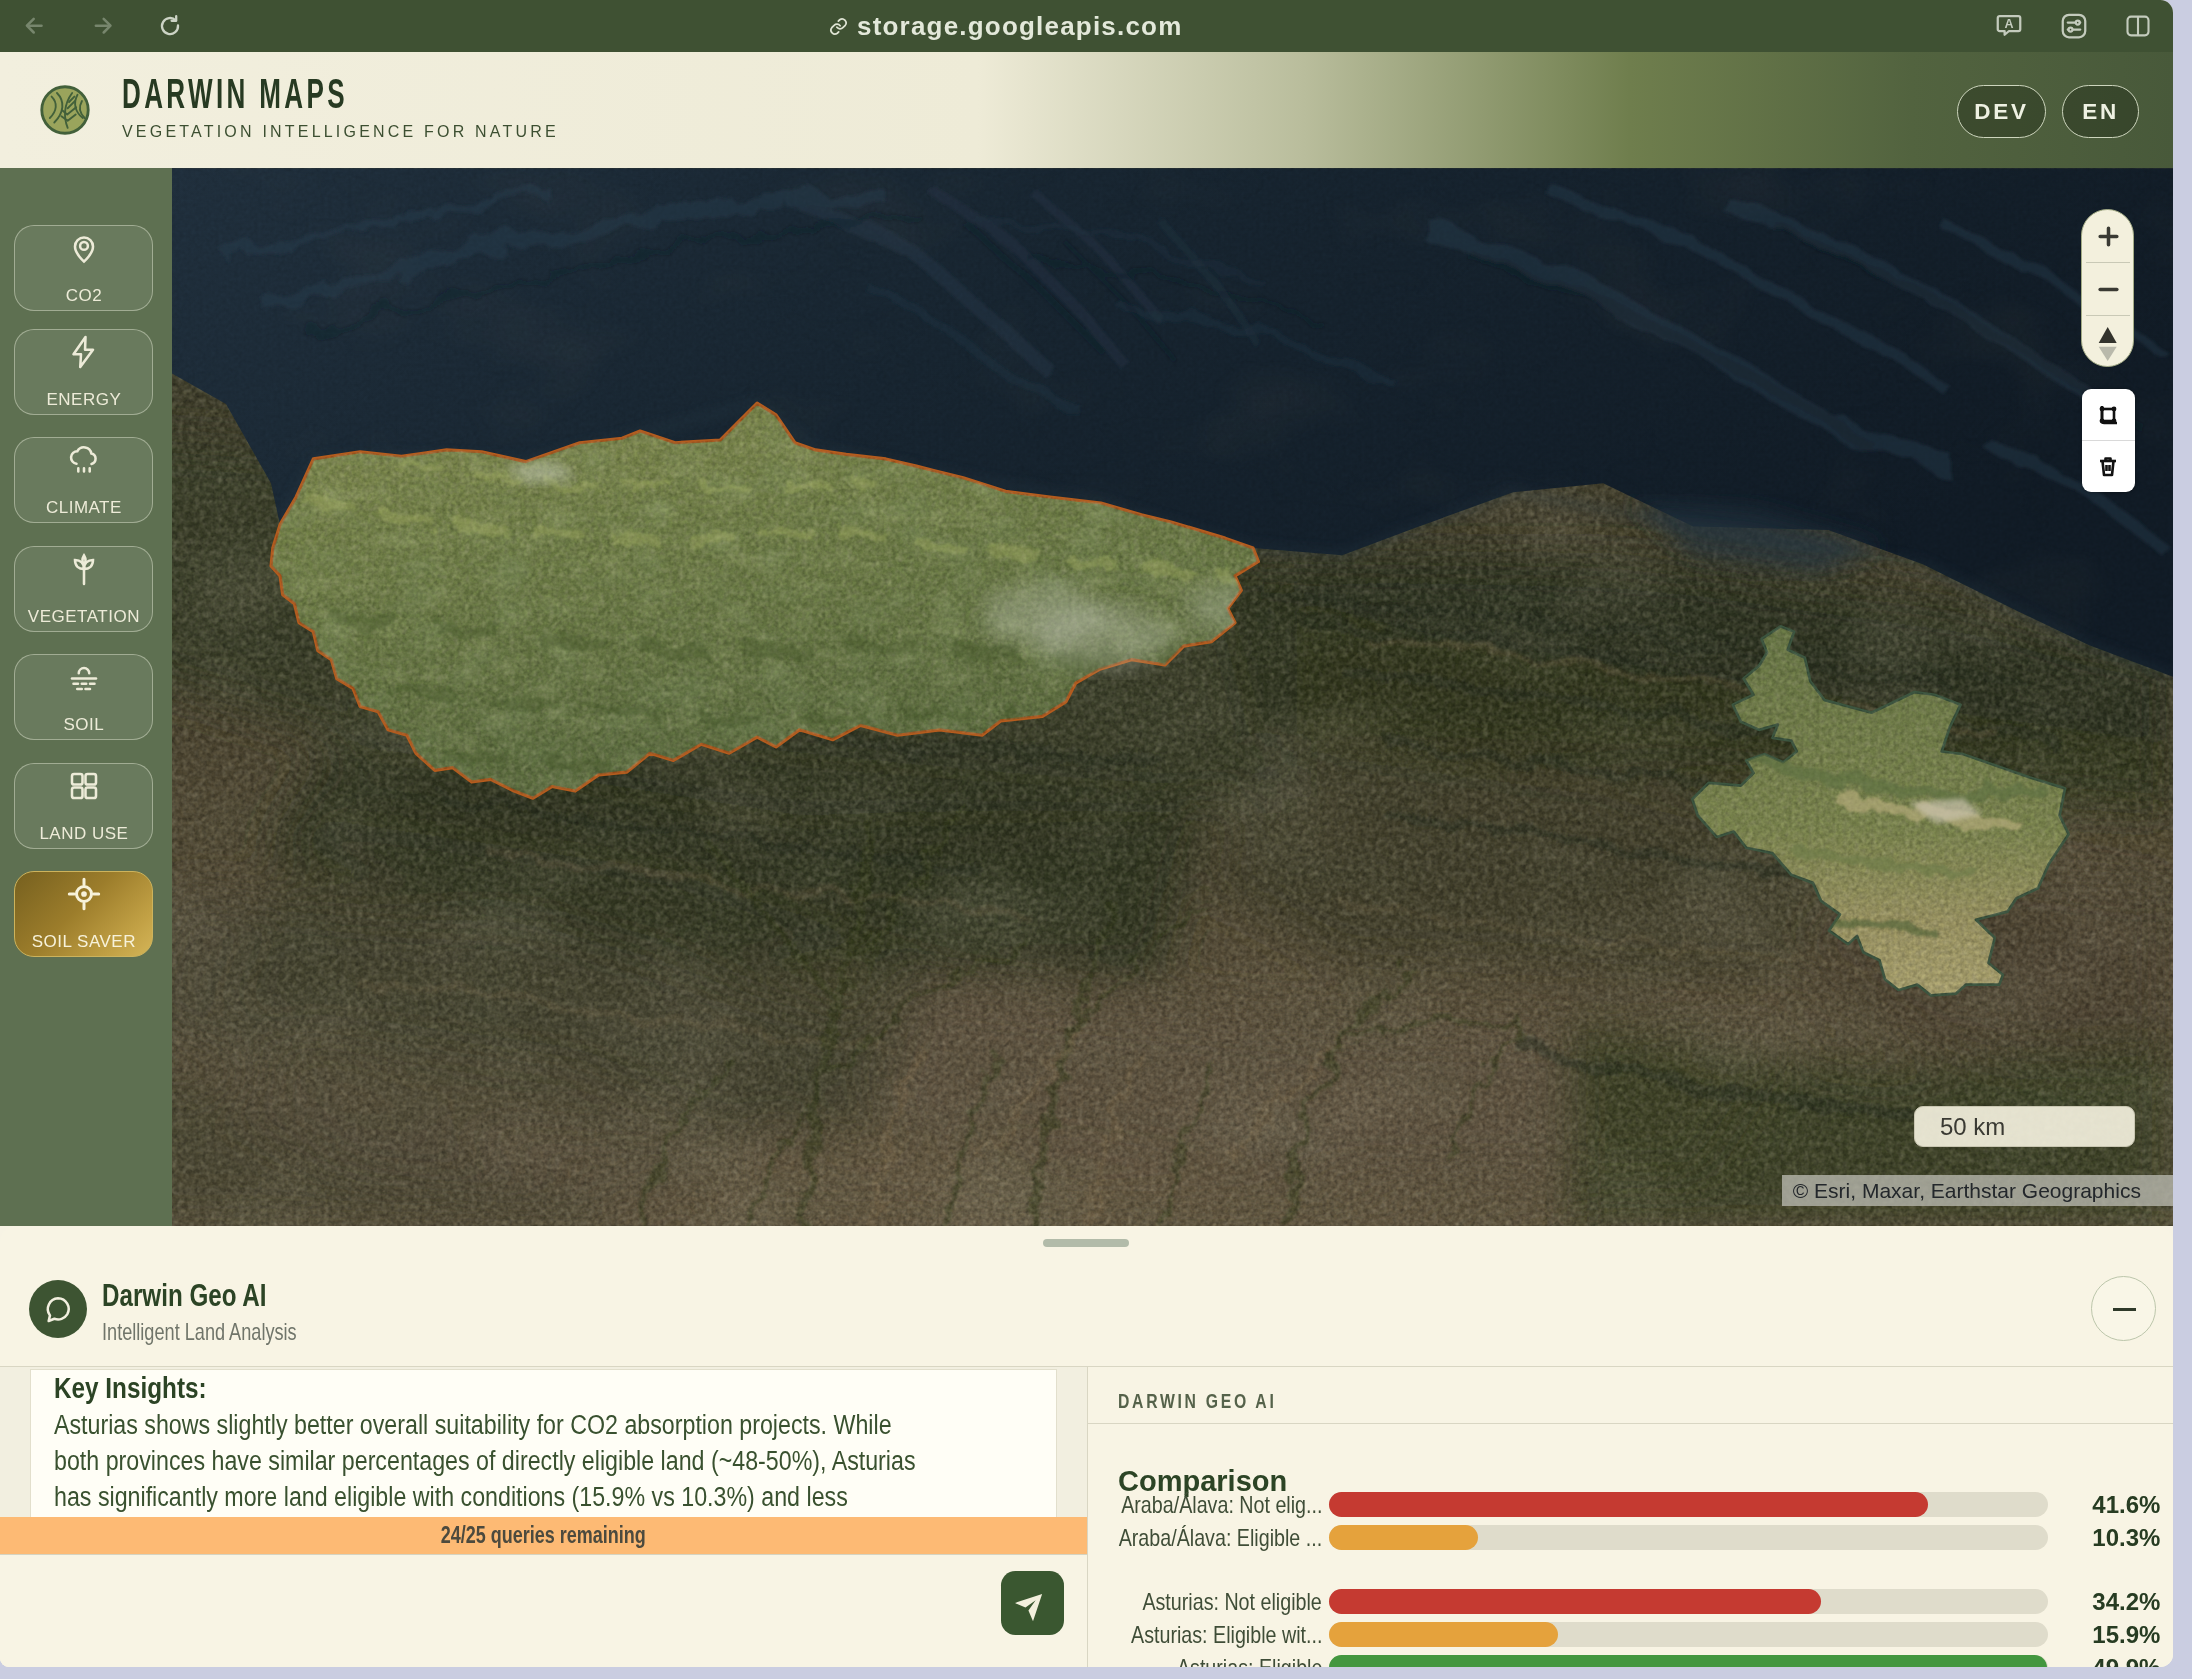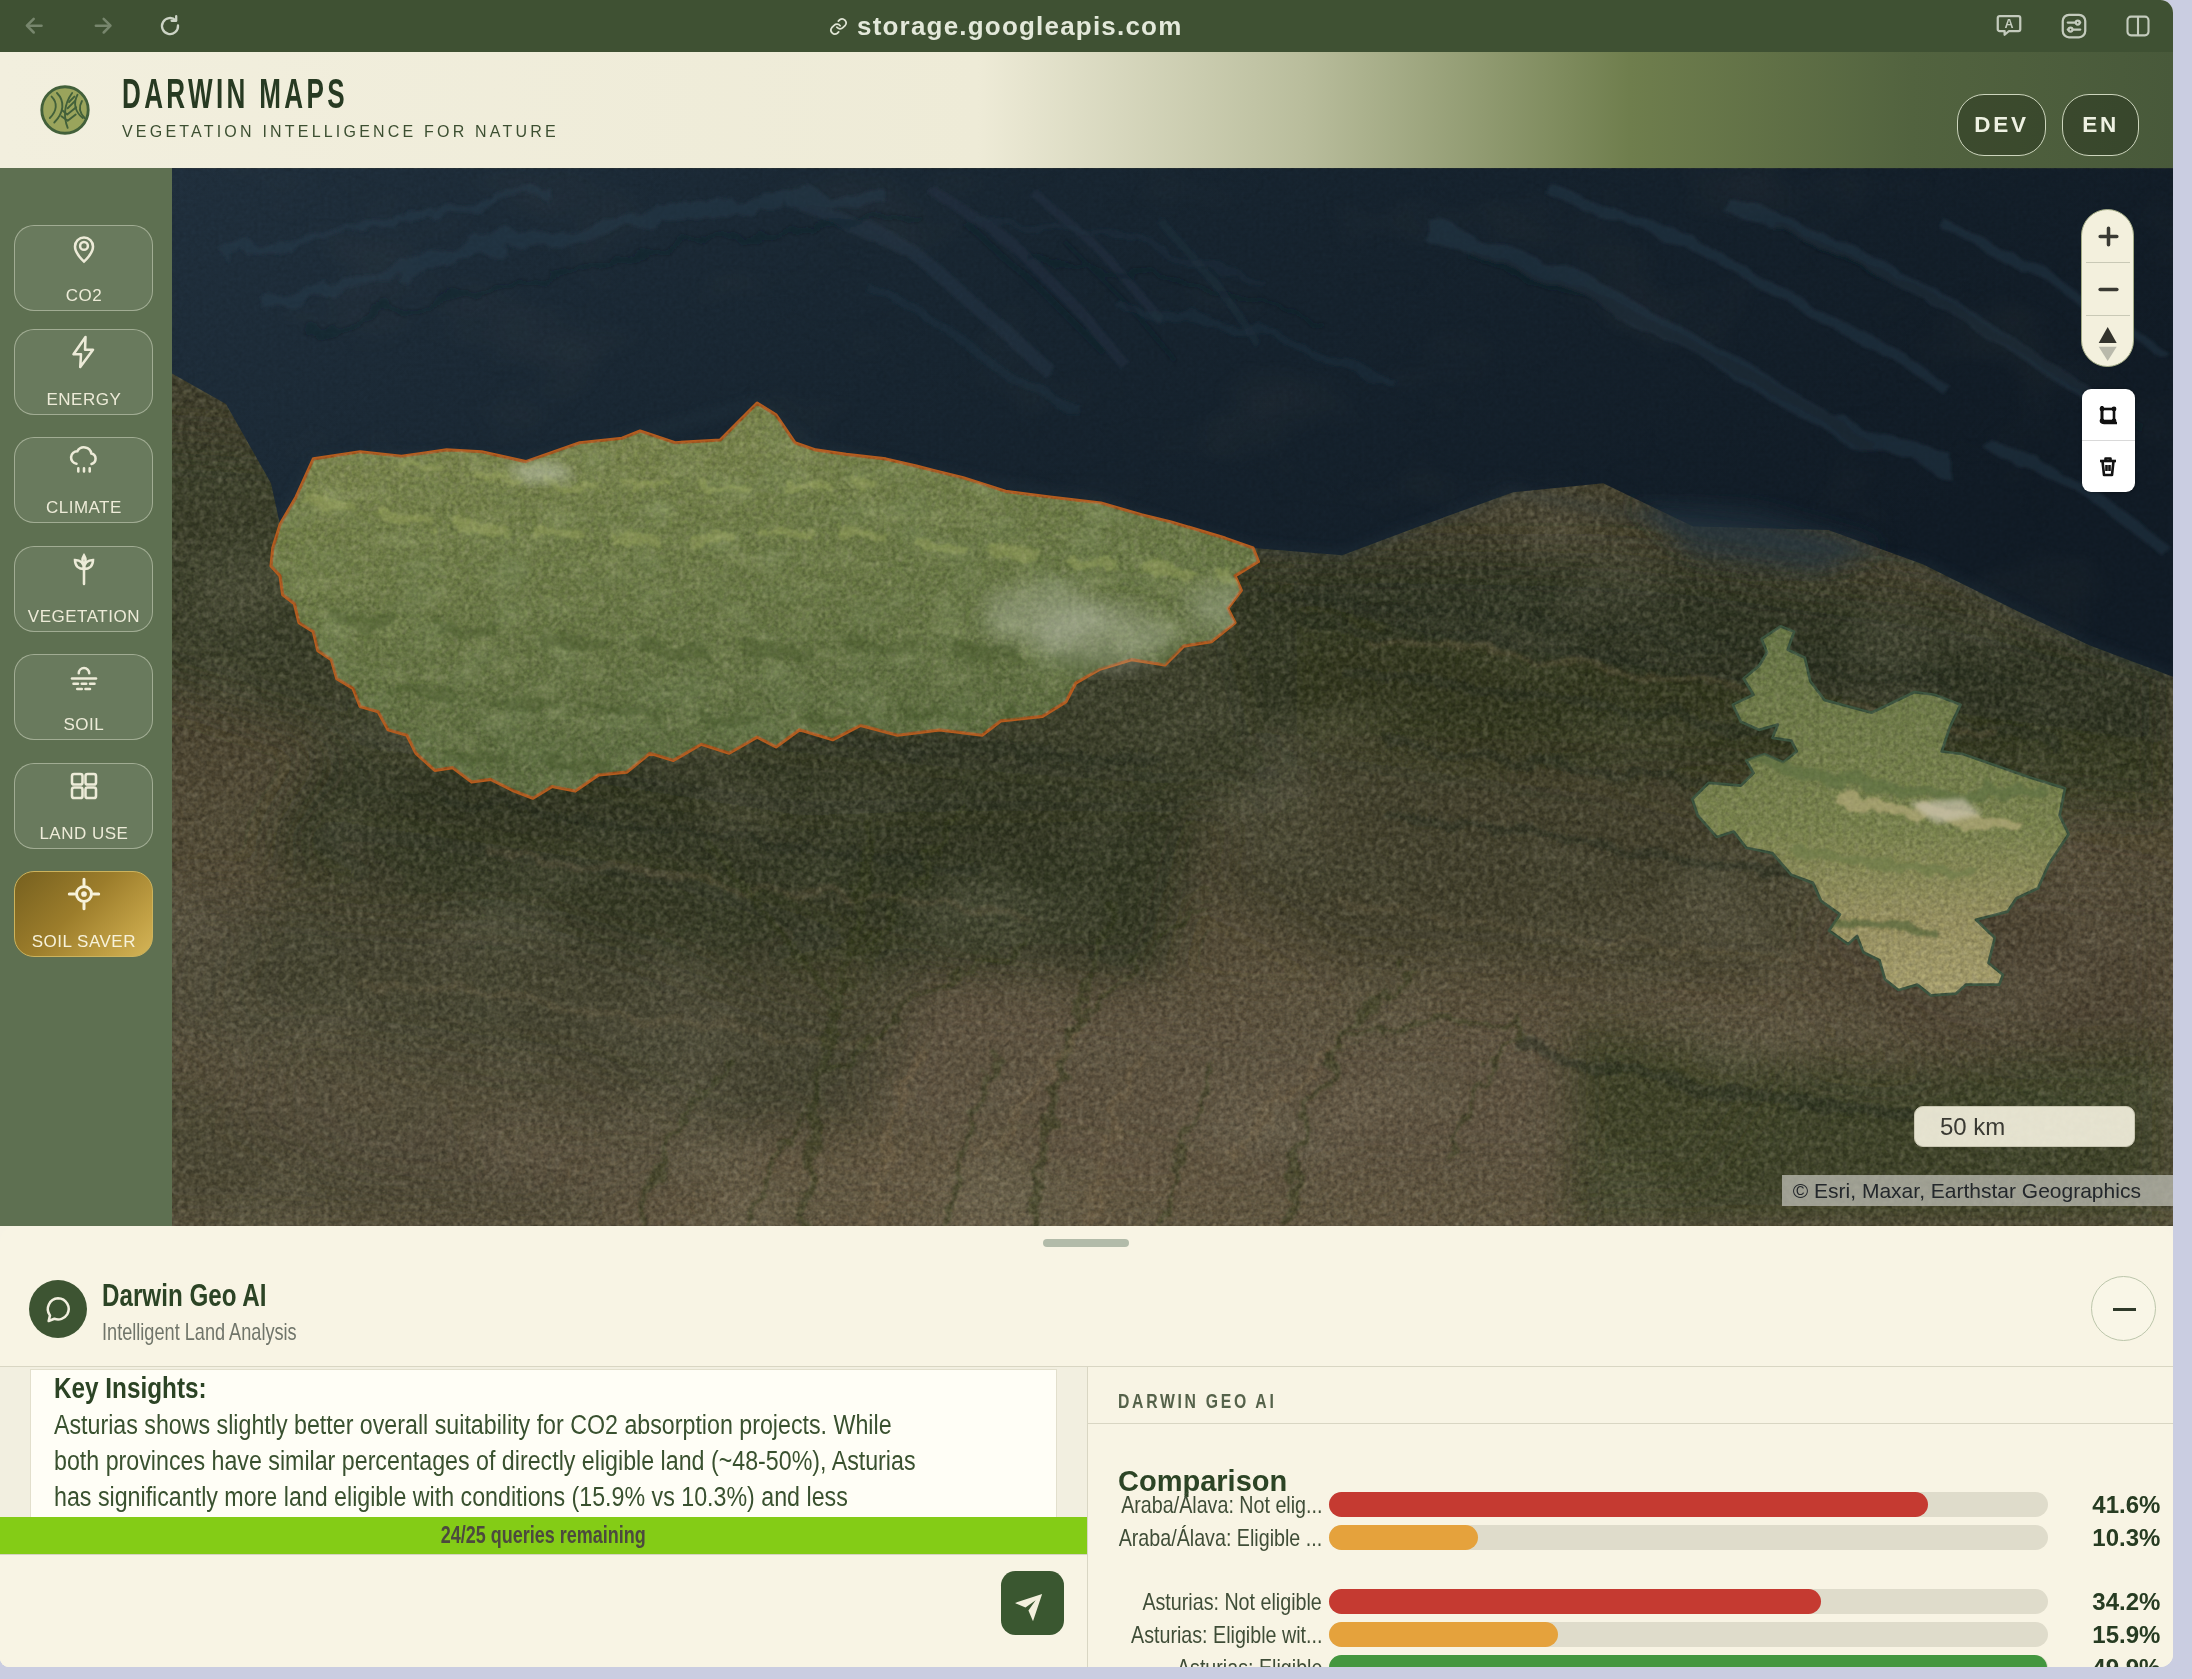--- a/index.html
+++ b/index.html
@@ -10,21 +10,21 @@
   .tb-ic { position:absolute; top:0; height:52px; display:flex; align-items:center; }
   .url { position:absolute; top:0; left:829px; height:52px; display:flex; align-items:center; gap:9px; color:#e3e8da; font-size:26px; font-weight:bold; }
   .url span { letter-spacing:1.2px; }
   
   .header { position:absolute; left:0; top:52px; width:2173px; height:116px;
     background:linear-gradient(90deg,#f2efde 0%,#eeebd7 45%,#b9bd9c 60%,#6f7e4d 75%,#52633f 88%,#48593a 100%); }
   .logo { position:absolute; left:40px; top:33px; width:50px; height:50px; border-radius:50%; }
   .brand { position:absolute; left:122px; top:21px; }
   .brand h1 { font-size:42px; line-height:42px; font-weight:bold; color:#273a22; letter-spacing:5.4px; transform:scaleX(0.62); transform-origin:left; white-space:nowrap; }
   .brand p { margin-top:8px; font-size:16px; letter-spacing:3.2px; color:#3c4f31; white-space:nowrap; }
-  .pill { position:absolute; top:33px; height:62px; border:1.8px solid #cdd5bd; border-radius:27px; color:#eef1e2; font-size:22.5px; font-weight:bold; letter-spacing:2.7px; display:flex; align-items:center; justify-content:center; background:rgba(28,40,22,0.38);margin-top:9px; }
+  .pill { position:absolute; top:33px; height:53px; border:1.8px solid #cdd5bd; border-radius:27px; color:#eef1e2; font-size:22.5px; font-weight:bold; letter-spacing:2.7px; display:flex; align-items:center; justify-content:center; background:rgba(28,40,22,0.38); }
   .pill.dev { left:1957px; width:89px; }
   .pill.en  { left:2062px; width:77px; }
   
   .sidebar { position:absolute; left:0; top:168px; width:172px; height:1058px; background:#5e7051; }
   .sbtn { position:absolute; left:14.4px; width:139px; height:86px; border-radius:20px; background:rgba(255,255,255,0.07); border:1.8px solid rgba(230,235,215,0.45); display:flex; flex-direction:column; align-items:center; justify-content:center; gap:20px; color:#edebd8; font-size:17px; letter-spacing:0.5px;margin-top:21px; }
   .sbtn svg { display:block; }
   .sbtn.gold { background:linear-gradient(135deg,#76601f 0%,#9c7d2b 45%,#c2a145 80%,#d4b558 100%); border-color:#cdb35c; color:#f7f2da; }
   
   .map { position:absolute; left:172px; top:168px; width:2001px; height:1058px; overflow:hidden; background:#3c4030; }
   .zoomctl { position:absolute; left:1909px; top:41px; width:53px; height:158px; background:#f3f0dd; border:1.8px solid #a3ab85; border-radius:27px; }
@@ -41,21 +41,21 @@
   .psub { position:absolute; left:102px; top:92px; font-size:24px; color:#70756a; transform:scaleX(0.756); transform-origin:left; }
   .minbtn { position:absolute; left:2091px; top:50px; width:65px; height:65px; border-radius:50%; border:1.8px solid #bcc6ab; background:#f9f6e7; }
   .minbtn::after { content:""; position:absolute; left:21px; top:31px; width:23.4px; height:2.7px; background:#2f3a2a; }
   .hdiv { position:absolute; left:0; top:140px; width:2173px; height:0.9px; background:#d9d6c3; }
   .leftcol { position:absolute; left:0; top:141px; width:1087px; height:300px; background:#f8f4e4; }
   .msgs { position:absolute; left:0; top:0; width:1087px; height:150px; background:#f2efe0; }
   .vdiv { position:absolute; left:1087px; top:141px; width:0.9px; height:300px; background:#d9d6c3; }
   .kcard { position:absolute; left:30px; top:1.8px; width:1027px; height:149px; background:#fffef6; border:0.9px solid #e2dfcc; }
   .kcard h3 { font-size:30px; line-height:32px; font-weight:bold; color:#2c4425; margin:2.7px 0 2.7px 22.5px; transform:scaleX(0.81); transform-origin:left; }
   .kcard p { font-size:27px; line-height:36px; color:#39512f; margin-left:22.5px; white-space:nowrap; transform:scaleX(0.86); transform-origin:left; }
-  .qbar { position:absolute; left:0; top:150px; width:1087px; height:38px; background:#84cc16; border-bottom:0.9px solid #d6d3c0; display:flex; align-items:center; justify-content:center; font-size:23.4px; font-weight:bold; color:#4c4a3e; }
+  .qbar { position:absolute; left:0; top:150px; width:1087px; height:38px; background:#fdba74; border-bottom:0.9px solid #d6d3c0; display:flex; align-items:center; justify-content:center; font-size:23.4px; font-weight:bold; color:#4c4a3e; }
   .qbar span { display:inline-block; transform:scaleX(0.77); }
   .inputrow { position:absolute; left:0; top:189px; width:1087px; height:111px; }
   .input { position:absolute; left:24px; top:14.4px; width:961px; height:72px; background:#fffef8; border:1.8px solid #cbc9b4; border-radius:20px; display:flex; align-items:center; padding-left:20px; font-size:25px; color:#9b9a8d; }
   .send { position:absolute; left:1001px; top:15.3px; width:63px; height:64px; background:#3a5730; border-radius:14.4px; display:flex; align-items:center; justify-content:center; }
   .rightcol { position:absolute; left:1088px; top:141px; width:1085px; height:300px; }
   .rtitle { position:absolute; left:30px; top:21.6px; font-size:21px; letter-spacing:3.6px; color:#55624a; font-weight:bold; transform:scaleX(0.75); transform-origin:left; }
   .rdiv { position:absolute; left:0; top:56px; width:1085px; height:0.9px; background:#d9d6c3; }
   .comp { position:absolute; left:30px; top:86px; font-size:29px; font-weight:bold; color:#2c4425;margin-top:12px; }
   .brow { position:absolute; height:25px; }
   .blabel { position:absolute; right:851px; top:0; font-size:24px; color:#3f4d37; white-space:nowrap; line-height:25px; transform:scaleX(0.82); transform-origin:right; }

